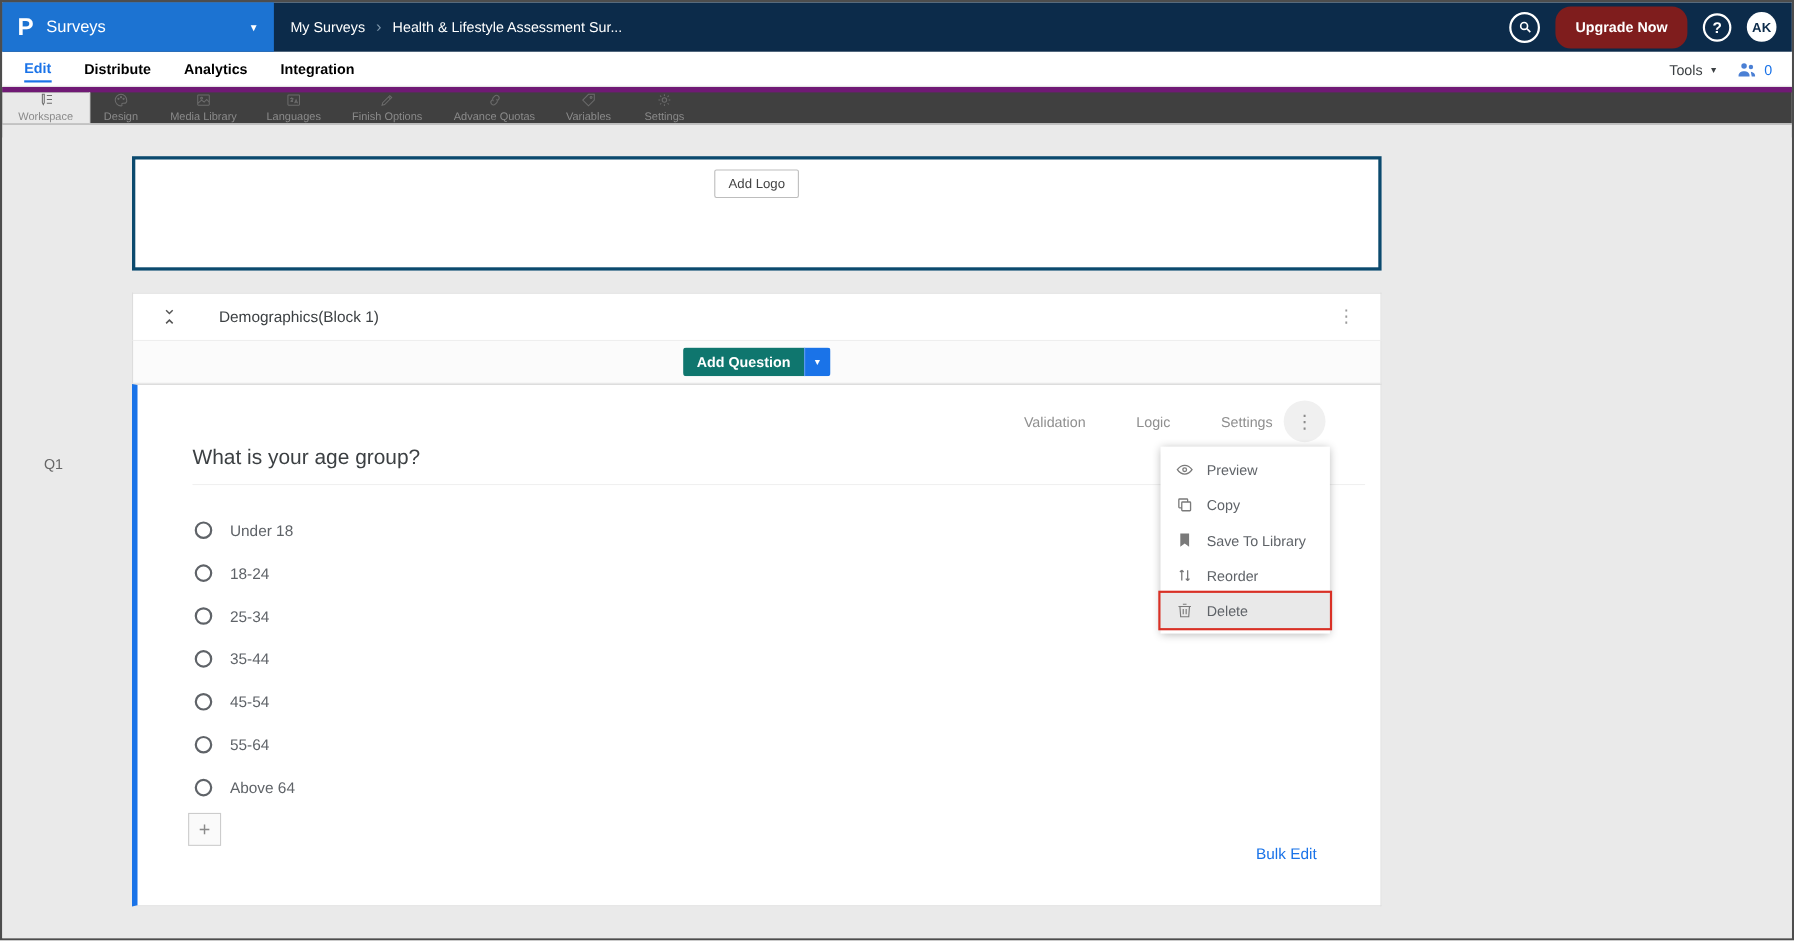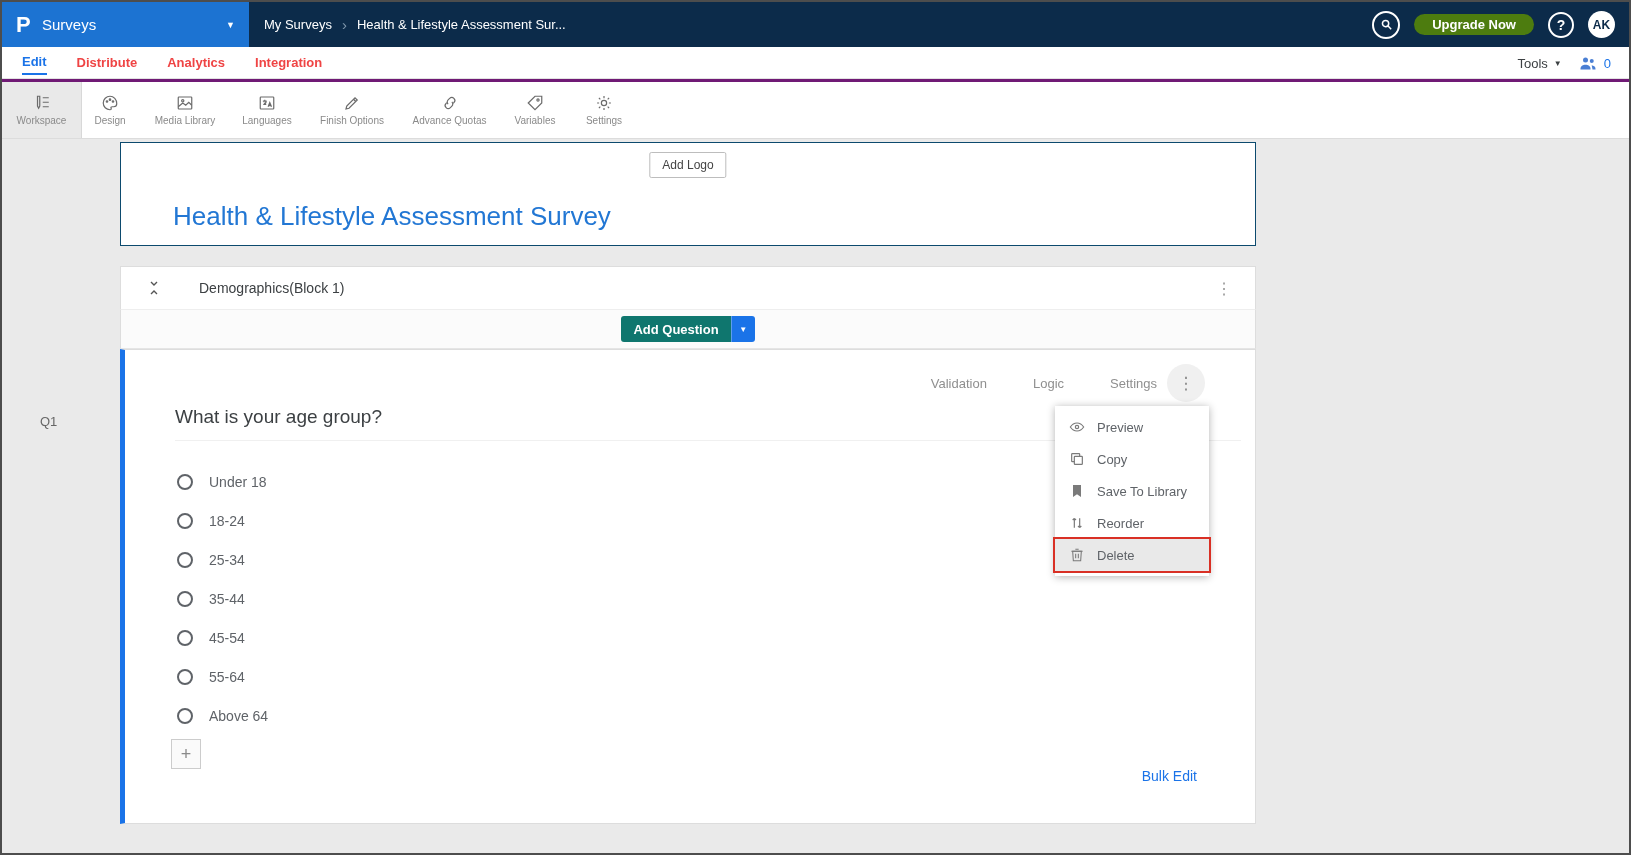--- a/index.html
+++ b/index.html
@@ -11,51 +11,51 @@
   .topbar { position:absolute; top:0; left:0; right:0; height:45px; background:#0c2b4a; z-index:30; }
   .brand { position:absolute; left:0; top:0; width:247px; height:45px; background:#1c73d2; display:flex; align-items:center; padding:0 14px; cursor:pointer; }
   .brand-logo { color:#fff; font-size:22px; font-weight:bold; width:26px; }
   .brand-name { color:#fff; font-size:15px; flex:1; }
   .brand-caret { color:#fff; font-size:9px; }
   .crumbs { position:absolute; left:262px; top:0; height:45px; display:flex; align-items:center; gap:10px; color:#fff; font-size:13px; }
   .crumb-sep { color:#7f97ac; font-size:15px; }
   .topbar-right { position:absolute; right:14px; top:0; height:45px; display:flex; align-items:center; gap:14px; }
   .ring-icon { width:28px; height:28px; border:2px solid #fff; border-radius:50%; display:flex; align-items:center; justify-content:center; cursor:pointer; }
   .help-ring { width:26px; height:26px; border:2px solid #fff; border-radius:50%; color:#fff; font-size:14px; font-weight:bold; display:flex; align-items:center; justify-content:center; cursor:pointer; }
-  .upgrade-btn { background:#4d7c0f; color:#fff; font-size:13px; font-weight:bold; border:none; border-radius:14px; height:21px; padding:0 18px; cursor:pointer;text-align:right; }
+  .upgrade-btn { background:#7f1d1d; color:#fff; font-size:13px; font-weight:bold; border:none; border-radius:14px; height:38px; padding:0 18px; cursor:pointer;text-align:right; }
   .avatar { width:27px; height:27px; background:#fff; border-radius:50%; color:#0c2b4a; font-size:12px; font-weight:bold; display:flex; align-items:center; justify-content:center; cursor:pointer; }
 
   
   .navbar { position:absolute; top:45px; left:0; right:0; height:32px; background:#fff; border-bottom:1px solid #e2e2e2; z-index:29; display:flex; align-items:center; padding:12px 20px; gap:30px; }
-  .nav-tab { font-size:13px; font-weight:bold; color:#ef4444; cursor:pointer; padding:4px 0; }
+  .nav-tab { font-size:13px; font-weight:bold; color:#000000; cursor:pointer; padding:4px 0; }
   .nav-tab.active { color:#1a73e8; border-bottom:2px solid #1a73e8; }
   .navbar-right { position:absolute; right:18px; top:0; height:32px; display:flex; align-items:center; gap:16px; }
   .tools { display:flex; align-items:center; gap:6px; font-size:13px; color:#3c4043; cursor:pointer; }
   .tools .caret { font-size:8px; color:#3c4043; }
   .collab { display:flex; align-items:center; gap:6px; cursor:pointer; }
   .collab svg { width:20px; height:20px; color:#4a7fd4; }
   .collab-count { color:#1a73e8; font-size:13px; }
 
   
-  .toolbar { position:absolute; top:77px; left:0; right:0; height:60px; background:#ffffff; border-top:3px solid #701a75; border-bottom:1px solid #dcdcdc; z-index:28; display:flex; }
+  .toolbar { position:absolute; top:77px; left:0; right:0; height:34px; background:#404040; border-top:5px solid #701a75; border-bottom:1px solid #dcdcdc; z-index:28; display:flex; }
   .tool-item { display:flex; flex-direction:column; align-items:center; justify-content:center; gap:3px; color:#8a8a8a; font-size:10px; cursor:pointer; }
   .tool-item svg { width:18px; height:18px; color:#6b6b6b; }
   .tool-item.selected { background:#e9e9e9; border-right:1px solid #d8d8d8; }
   .toolbar-right { position:absolute; right:14px; top:0; height:44px; display:flex; align-items:center; gap:14px; }
   .qr-icon { width:19px; height:19px; color:#6b6b6b; cursor:pointer; }
   .url-wrap { display:flex; align-items:center; width:238px; height:30px; border:1px solid #cfcfcf; border-radius:3px; background:#fff; padding:0 8px; }
   .url-input { flex:1; border:none; outline:none; font-size:12px; color:#9a9a9a; font-family:"Liberation Sans",sans-serif; background:transparent; min-width:0; }
   .pencil { color:#6b6b6b; font-size:15px; cursor:pointer; }
   .eye-btn { width:37px; height:30px; background:#2a7de1; border:none; border-radius:3px; display:flex; align-items:center; justify-content:center; cursor:pointer; }
   .eye-btn svg { width:20px; height:20px; }
 
   
   .main { position:absolute; top:123px; left:0; right:0; bottom:0; background:#eaeaea; }
 
-  .header-card { position:absolute; left:118px; top:17px; width:1136px; height:104px; background:#fff; border:1px solid #0c4a6e; }
+  .header-card { position:absolute; left:118px; top:17px; width:1136px; height:104px; background:#fff; border:3px solid #0c4a6e; }
   .add-logo-btn { position:absolute; left:50%; transform:translateX(-50%); top:9px; background:#fff; border:1px solid #bdbdbd; border-radius:2px; font-size:12px; color:#444; padding:5px 12px; cursor:pointer; font-family:"Liberation Sans",sans-serif; }
   .survey-title { position:absolute; left:52px; top:58px; font-size:26px; color:#2277d4; font-weight:500; cursor:text; }
 
   .block-header { position:absolute; left:118px; top:141px; width:1136px; height:44px; background:#fff; border:1px solid #ddd; border-bottom:1px solid #eee; display:flex; align-items:center; }
   .collapse-icon { margin-left:24px; width:18px; height:18px; color:#555; cursor:pointer; }
   .block-title { margin-left:36px; font-size:14px; color:#3c4043; }
   .block-kebab { margin-left:auto; margin-right:22px; color:#9a9a9a; font-size:16px; cursor:pointer; letter-spacing:1px; }
 
   .addq-row { position:absolute; left:118px; top:185px; width:1136px; height:39px; background:#fbfbfb; border-left:1px solid #ddd; border-right:1px solid #ddd; border-bottom:1px solid #e5e5e5; display:flex; align-items:center; justify-content:center; }
   .addq-btn { display:flex; height:26px; cursor:pointer; border-radius:3px; overflow:hidden; }
@@ -193,21 +193,20 @@
           <path d="M12 2.8v2.7M12 18.5v2.7M2.8 12h2.7M18.5 12h2.7M5.2 5.2l1.9 1.9M16.9 16.9l1.9 1.9M18.8 5.2l-1.9 1.9M7.1 16.9l-1.9 1.9"></path>
         </svg>
       <span>Settings</span>
     </div>
   </div>
 
   <div class="main">
 
     <div class="header-card">
       <button class="add-logo-btn">Add Logo</button>
-      <div class="survey-title">Health &amp; Lifestyle Assessment Survey</div>
     </div>
 
     <div class="block-header">
       <svg class="collapse-icon" viewBox="0 0 24 24" fill="none" stroke="currentColor" stroke-width="1.8">
           <path d="M8 4l4 4 4-4M8 20l4-4 4 4"></path>
         </svg>
       <span class="block-title">Demographics(Block 1)</span>
       <span class="block-kebab">⋮</span>
     </div>
 

